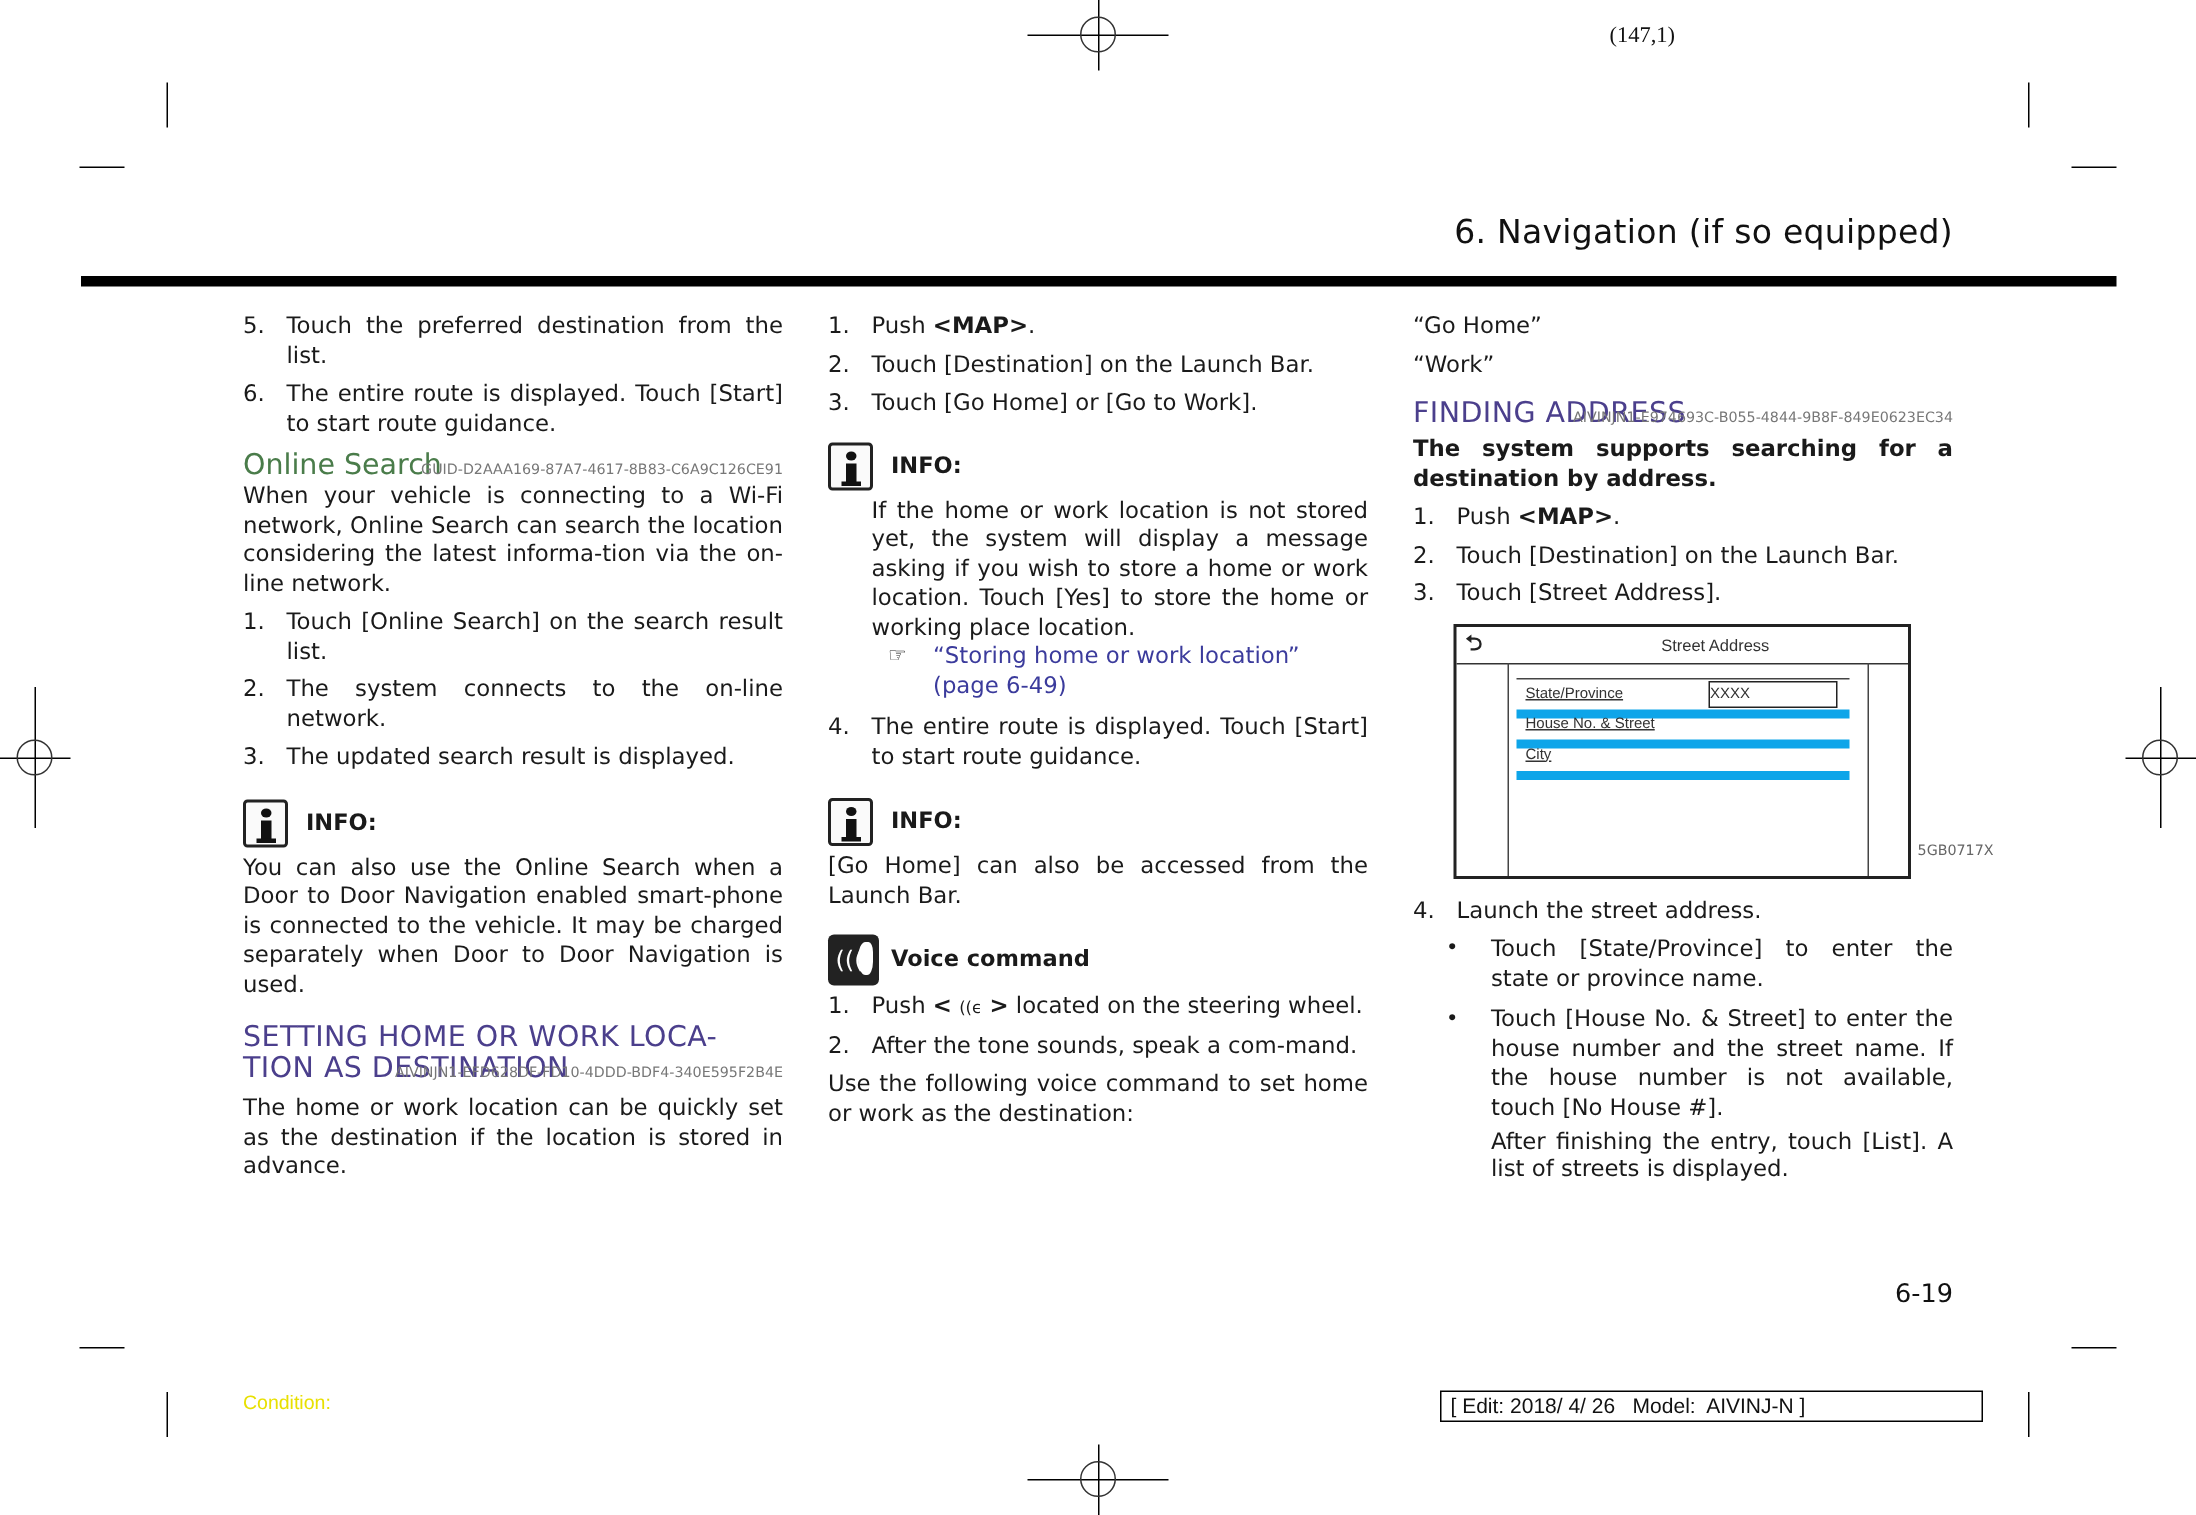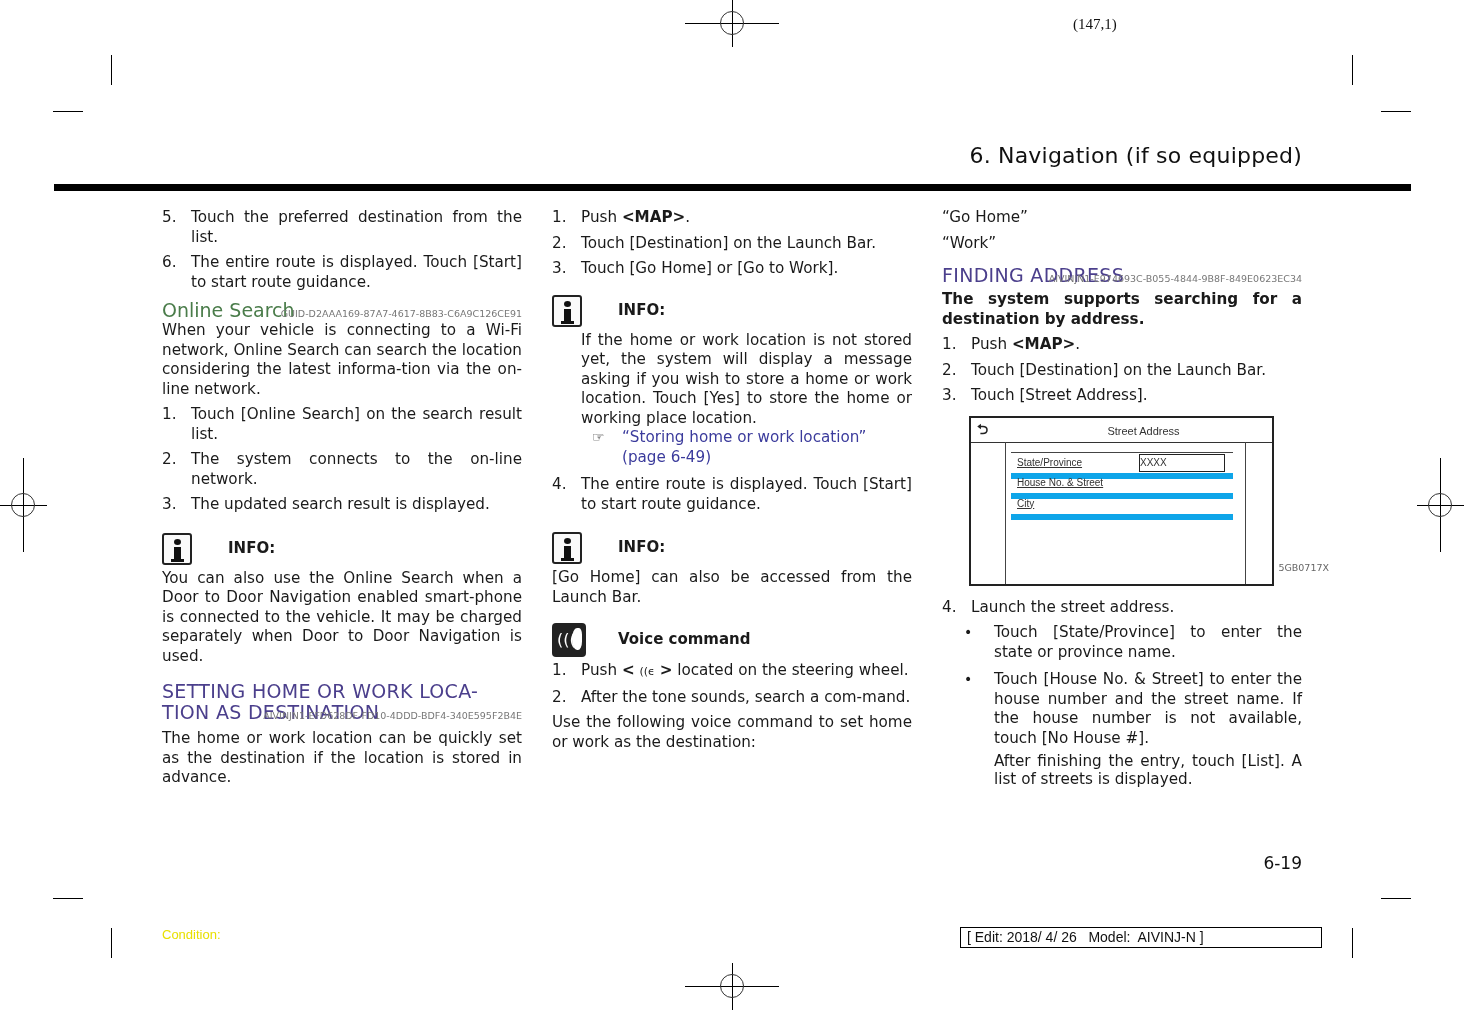--- a/index.html
+++ b/index.html
@@ -20,21 +20,21 @@
   .p { margin:0 0 6px 0; text-align:justify; }
   .li { display:flex; margin:0 0 6px 0; }
   .li .num { width:29px; flex:none; }
   .li .txt { flex:1; text-align:justify; }
   .b { font-weight:bold; }
 
   .h-green { color:#4a7c4a; font-size:19px; line-height:21px; margin-top:8px; position:relative; }
   .h-purple { color:#4b3f8c; font-size:19px; line-height:21px; margin-top:12px; position:relative; letter-spacing:0.3px; }
   .guid { position:absolute; right:0; bottom:-3px; font-size:9.5px; color:#777; letter-spacing:0; }
 
-  .info-head { display:flex; align-items:center; margin:18px 0 4px 0;gap:24px; }
+  .info-head { display:flex; align-items:center; margin:18px 0 4px 0; }
   .info-icon { width:30px; height:32px; border:2px solid #222; border-radius:3px; box-sizing:border-box; position:relative; background:#fafafa; margin-right:12px; flex:none; }
   .info-icon .dot { position:absolute; left:10px; top:4px; width:7px; height:6px; background:#111; border-radius:50%; }
   .info-icon .bar { position:absolute; left:10px; top:12px; width:7px; height:14px; background:#111; }
   .info-icon .base { position:absolute; left:7px; top:24px; width:13px; height:3px; background:#111; }
   .info-label { font-weight:bold; font-size:15px; }
 
   .voice-icon { width:34px; height:34px; background:#222; border-radius:4px; margin-right:8px; flex:none; position:relative; }
   .voice-icon .face { position:absolute; right:4px; top:5px; width:10px; height:22px; background:#fff; border-radius:50% 30% 40% 50%; }
   .voice-icon .w { position:absolute; left:5px; top:7px; color:#fff; font-size:16px; line-height:20px; }
 
@@ -188,21 +188,21 @@
         <div class="face"></div>
       </div>
     <span class="info-label">Voice command</span>
   </div>
   <div class="li">
     <span class="num">1.</span>
     <span class="txt"><span>Push </span><span class="b">&lt;</span> <span style="font-size:11px;">((ϵ</span> <span class="b">&gt;</span><span> located on the steering wheel.</span></span>
   </div>
   <div class="li">
     <span class="num">2.</span>
-    <span class="txt">After the tone sounds, search a com-mand.</span>
+    <span class="txt">After the tone sounds, speak a com-mand.</span>
   </div>
   <p class="p">Use the following voice command to set home or work as the destination:</p>
 </div>
 
 <div class="col col3">
   <p class="p">“Go Home”</p>
   <p class="p">“Work”</p>
 
   <div class="h-purple">
     <span>FINDING ADDRESS</span>

